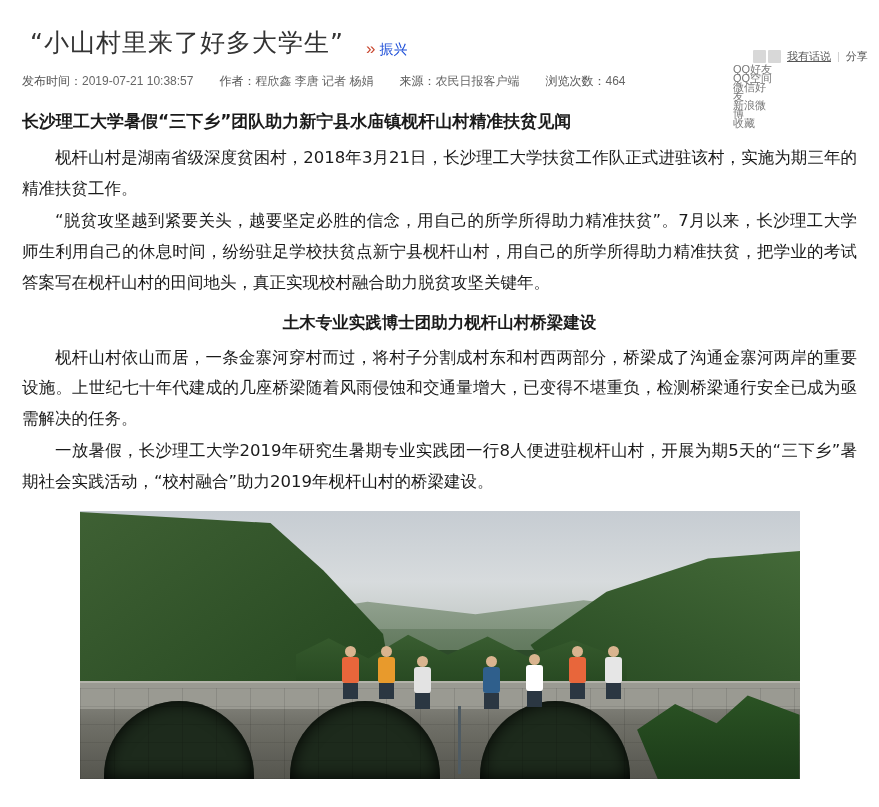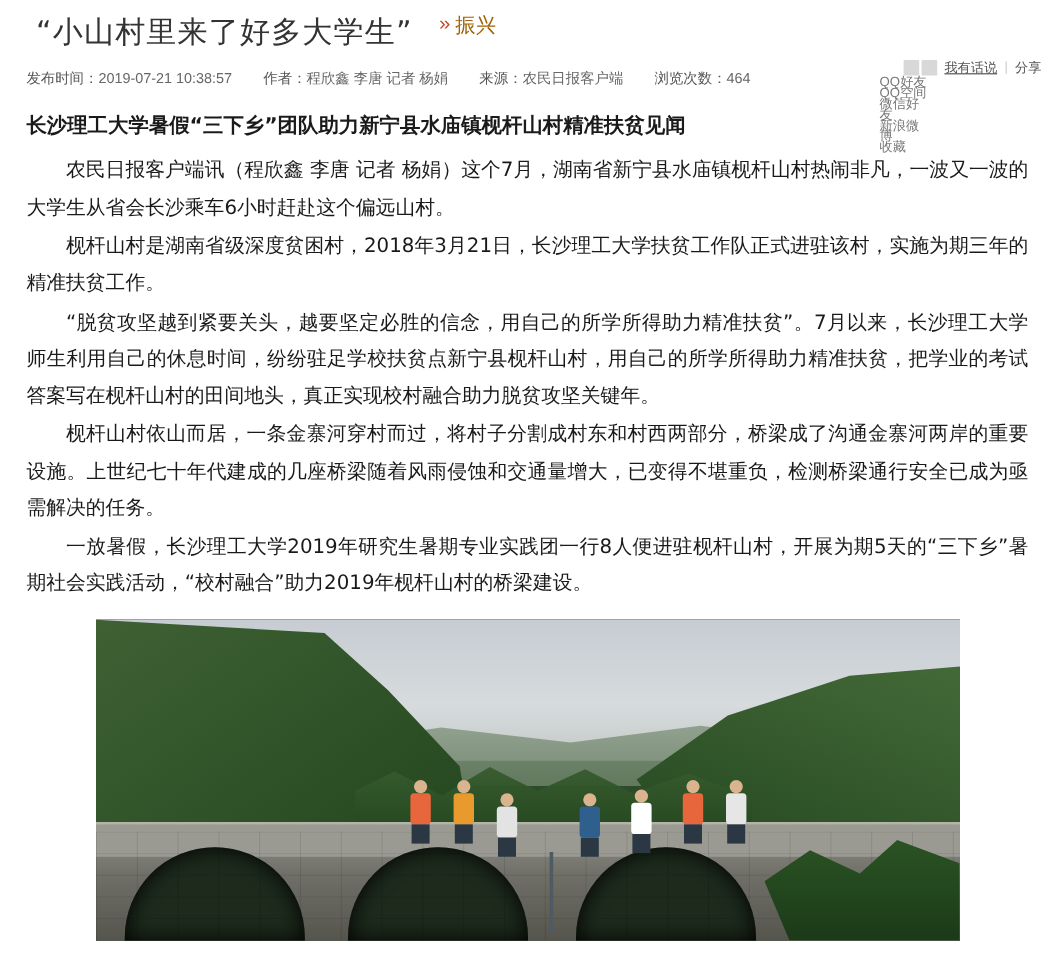--- a/index.html
+++ b/index.html
@@ -17,40 +17,40 @@
   }
   .page {
     width: 879px;
     height: 807px;
     position: relative;
     box-sizing: border-box;
   }
 
   
   .head-row {
-    padding: 10px 0 0 30px;
+    padding: 26px 0 0 30px;
     display: flex;
-    align-items: flex-start;
+    align-items: flex-end;
   }
   .main-title {
     font-size: 25px;
     color: #333;
     font-weight: normal;
     letter-spacing: 1px;
     font-family: "DejaVu Sans", sans-serif;
   }
   .chev {
     color: #c9472f;
     font-size: 17px;
     margin: 0 6px 0 22px;
     letter-spacing: -2px;
   }
   .cat-link {
-    color: #a16207;
-    font-size: 17px;
+    color: #1d4ed8;
+    font-size: 14px;
     text-decoration: none;
   }
 
   
   .meta-bar {
     margin: 14px 0 16px 22px;
     font-size: 12px;
     color: #666;
     display: flex;
     align-items: center;
@@ -273,23 +273,23 @@
       <span>QQ好友</span>
       <span>QQ空间</span>
       <span>微信好友</span>
       <span>新浪微博</span>
       <span>收藏</span>
     </div>
   </div>
 
   <div class="article">
     <div class="sub-head">长沙理工大学暑假“三下乡”团队助力新宁县水庙镇枧杆山村精准扶贫见闻</div>
-    <p class="para">农民日报客户端讯（程欣鑫 李唐 记者 杨娟）这个7月，湖南省新宁县水庙镇枧杆山村热闹非凡，一波又一波的大学生从省会长沙乘车6小时赶赴这个偏远山村。</p>
     <p class="para">枧杆山村是湖南省级深度贫困村，2018年3月21日，长沙理工大学扶贫工作队正式进驻该村，实施为期三年的精准扶贫工作。</p>
     <p class="para">“脱贫攻坚越到紧要关头，越要坚定必胜的信念，用自己的所学所得助力精准扶贫”。7月以来，长沙理工大学师生利用自己的休息时间，纷纷驻足学校扶贫点新宁县枧杆山村，用自己的所学所得助力精准扶贫，把学业的考试答案写在枧杆山村的田间地头，真正实现校村融合助力脱贫攻坚关键年。</p>
+    <div class="sec-head">土木专业实践博士团助力枧杆山村桥梁建设</div>
     <p class="para">枧杆山村依山而居，一条金寨河穿村而过，将村子分割成村东和村西两部分，桥梁成了沟通金寨河两岸的重要设施。上世纪七十年代建成的几座桥梁随着风雨侵蚀和交通量增大，已变得不堪重负，检测桥梁通行安全已成为亟需解决的任务。</p>
     <p class="para">一放暑假，长沙理工大学2019年研究生暑期专业实践团一行8人便进驻枧杆山村，开展为期5天的“三下乡”暑期社会实践活动，“校村融合”助力2019年枧杆山村的桥梁建设。</p>
   </div>
 
   <div class="photo-wrap">
     <div class="photo">
       <div class="sky"></div>
       <div class="hill-far"></div>
       <div class="hill-left"></div>
       <div class="hill-right"></div>

